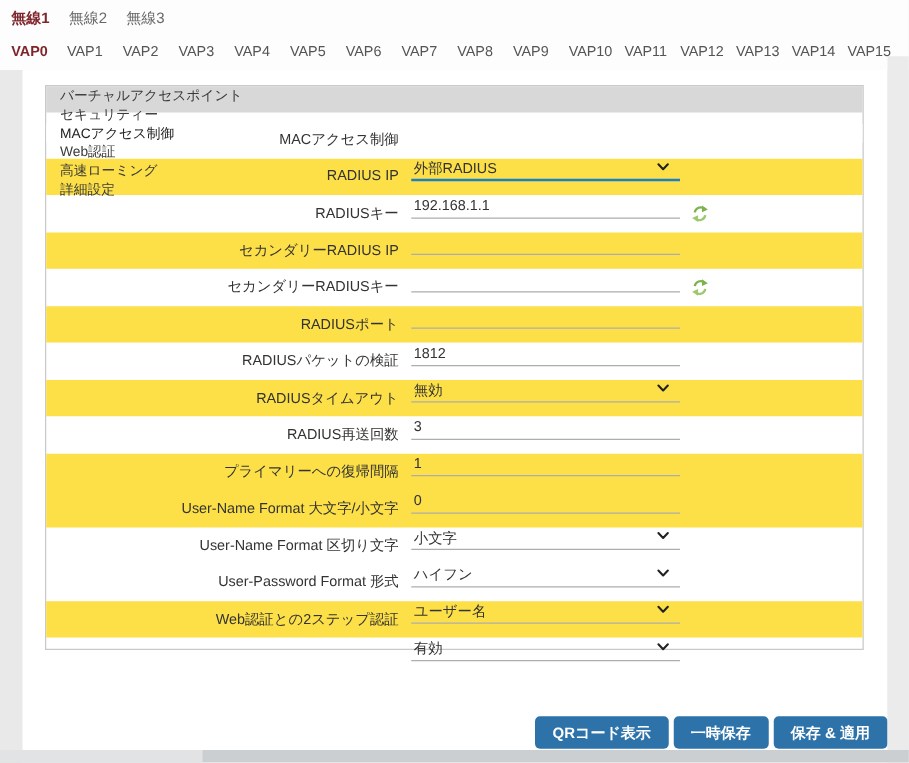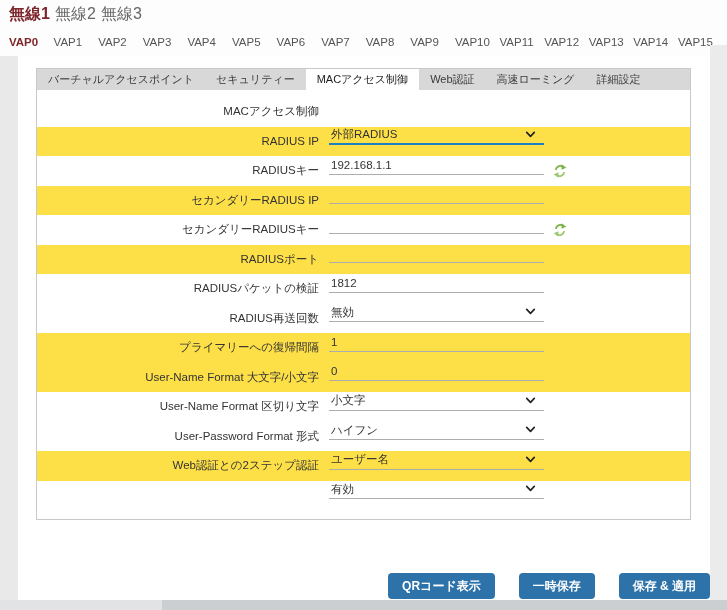--- a/index.html
+++ b/index.html
@@ -5,45 +5,45 @@
   html,body{margin:0;padding:0;}
   body{
     width:727px;height:610px;position:relative;overflow:hidden;
     background:#e9e9e9;
     font-family:"Liberation Sans","DejaVu Sans",sans-serif;
     -webkit-font-smoothing:antialiased;
   }
   
   .tabs-area{position:absolute;left:0;top:0;width:727px;height:56px;background:#fdfdfd;}
   .tabrow{display:flex;align-items:center;height:28px;padding-left:9px;}
-  .wtab{width:46px;font-size:16px;color:#666;cursor:pointer;flex:none;}
+  .wtab{width:46px;font-size:12px;color:#666;cursor:pointer;flex:none;}
   .wtab.selected{color:#7f262c;font-weight:bold;}
   .vtab{width:44.6px;font-size:11.5px;color:#555;cursor:pointer;flex:none;}
   .vtab.selected{color:#7f262c;font-weight:bold;}
   
   .content-card{position:absolute;left:18px;top:56px;width:692px;height:554px;background:#ffffff;}
   .right-strip{position:absolute;left:710px;top:45px;width:17px;height:555px;background:#ebebeb;}
   
   .panel{position:absolute;left:18px;top:12px;width:655px;height:452px;border:1px solid #c9c9c9;box-sizing:border-box;background:#fff;}
-  .ptabs{display:flex;background:#d8d8d8;height:21px;}
+  .ptabs{display:flex;background:#d8d8d8;height:21px;flex-direction:column;}
   .ptab{padding:0 11px;display:flex;align-items:center;font-size:11px;color:#3a3a3a;cursor:pointer;white-space:nowrap;}
   .ptab.active{background:#ffffff;color:#222;}
   .rows{padding-top:7px;}
   .row{display:flex;align-items:center;height:29.5px;}
   .row.alt{background:#fde047;}
   .row-label{width:282px;flex:none;text-align:right;padding-right:10px;font-size:11.5px;color:#333;}
   .field{width:215px;flex:none;height:18px;border-bottom:1px solid #adadad;display:flex;align-items:center;justify-content:space-between;cursor:pointer;margin-top:48px;}
   .field.focused{border-bottom:2px solid #1d7fc4;height:17px;}
   .field .val{font-size:11.5px;color:#333;padding-left:2px;white-space:nowrap;}
   .chev{flex:none;margin-right:8px;display:none;}
   .field.is-select .chev{display:block;}
   .row-extra{margin-left:9px;width:14px;height:14px;display:none;}
   .row.has-refresh .row-extra{display:block;}
   
-  .actions{position:absolute;top:517px;right:0;display:flex;gap:24px;}
+  .actions{position:absolute;top:517px;right:0;display:flex;gap:4px;}
   .btn{background:#2d73a9;color:#fff;border:none;border-radius:4px;height:26px;padding:0 14px;
        font-size:12px;font-weight:bold;font-family:"Liberation Sans","DejaVu Sans",sans-serif;cursor:pointer;white-space:nowrap;}
   
   .hscroll{position:absolute;left:0;top:600px;width:727px;height:10px;background:#cbcfd2;}
   .hscroll-thumb{width:162px;height:10px;background:#e2e3e4;}
 </style>
 </head>
 <body>
 
 <div class="tabs-area">
@@ -155,20 +155,28 @@
     <div class="field is-select">
       <span class="val">無効</span>
       <span class="chev">
         <svg width="11" height="11" viewBox="0 0 16 16">
           <path d="M2.5 5 L8 10.8 L13.5 5" fill="none" stroke="#222" stroke-width="2.4" stroke-linecap="round" stroke-linejoin="round"></path>
         </svg>
       </span>
     </div>
 
   </div>
+        <div class="row alt">
+    <div class="row-label">RADIUSタイムアウト</div>
+    <div class="field">
+      <span class="val">3</span>
+
+    </div>
+
+  </div>
         <div class="row">
     <div class="row-label">RADIUS再送回数</div>
     <div class="field">
       <span class="val">1</span>
 
     </div>
 
   </div>
         <div class="row alt">
     <div class="row-label">プライマリーへの復帰間隔</div>

